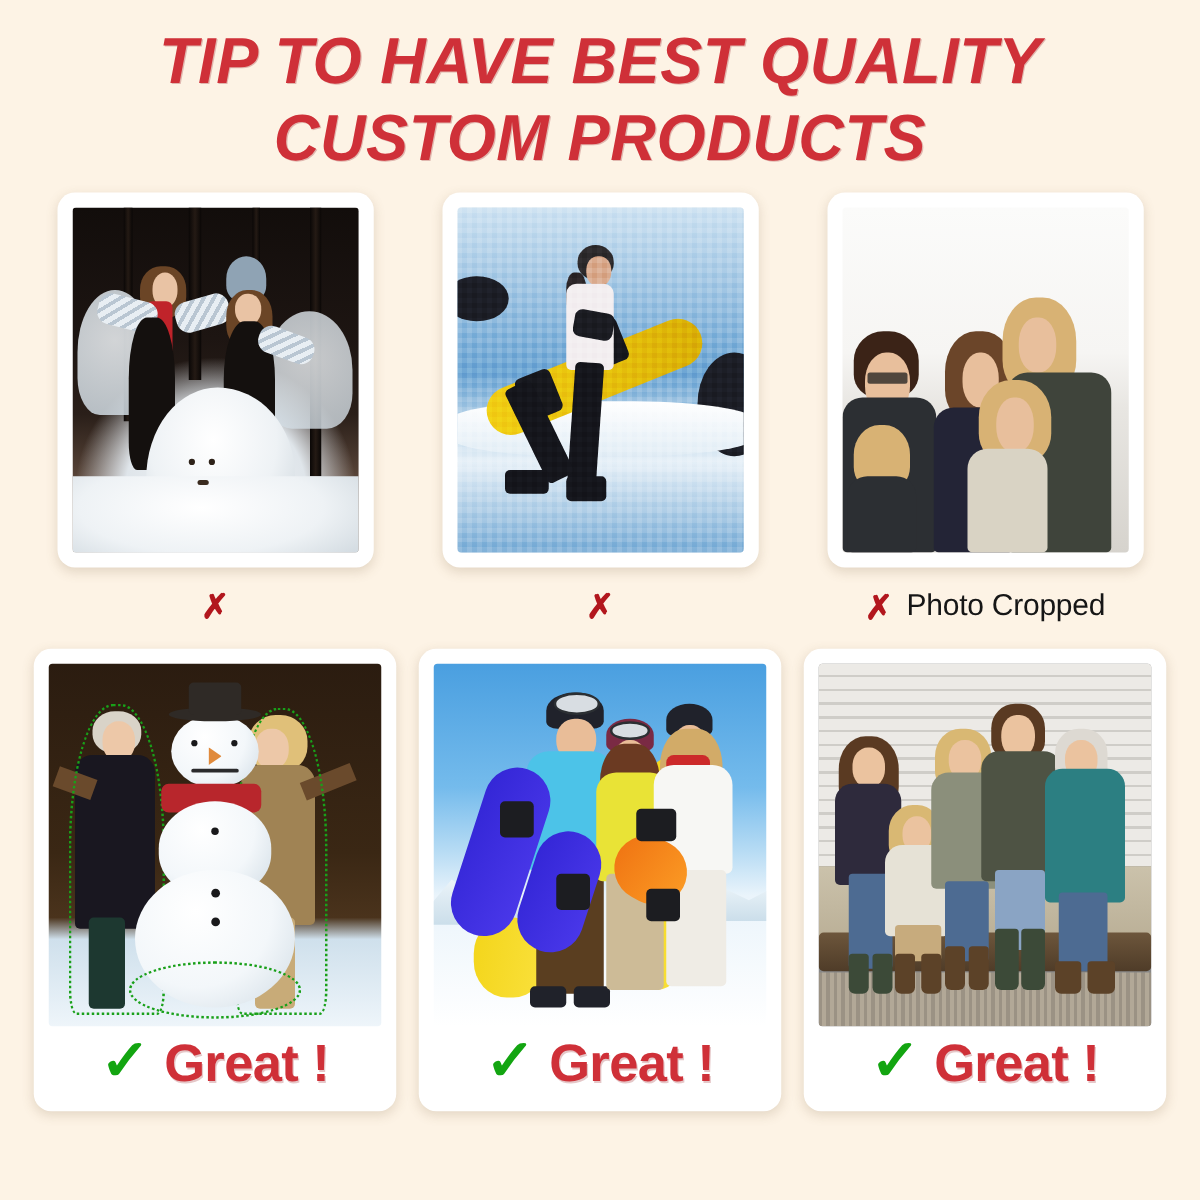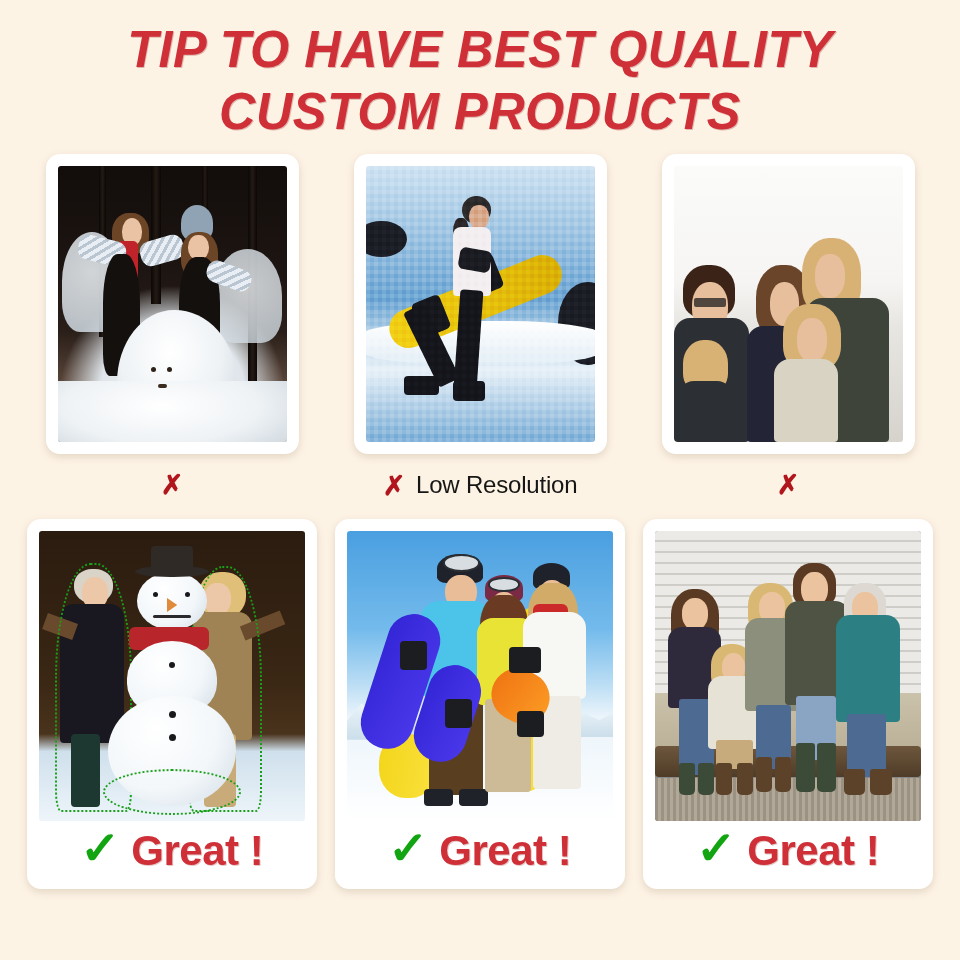--- a/index.html
+++ b/index.html
@@ -313,21 +313,20 @@
         <div class="ph torso" style="left:38%;top:22%;width:17%;height:25%;"></div>
         <div class="ph armdark" style="left:41%;top:30%;width:14%;height:8%;transform:rotate(10deg);"></div>
         <div class="ph legs" style="left:40%;top:45%;width:10%;height:36%;border-radius:4px;transform:rotate(4deg);"></div>
         <div class="ph legs" style="left:24%;top:50%;width:10%;height:30%;border-radius:4px;transform:rotate(-26deg);"></div>
         <div class="ph legs" style="left:17%;top:76%;width:15%;height:7%;border-radius:4px;"></div>
         <div class="ph legs" style="left:38%;top:78%;width:14%;height:7%;border-radius:4px;"></div>
       </div>
     </div>
     <div class="bad-label">
       <span class="x-icon">✗</span>
-      <span>Low Resolution</span>
     </div>
   </div>
 
   <div class="cell">
     <div class="card top">
       <div class="photo p3">
 
         <div class="ph hr-dark" style="left:4%;top:36%;width:23%;height:19%;"></div>
         <div class="ph sk" style="left:8%;top:42%;width:16%;height:18%;"></div>
         <div class="ph glasses" style="left:9%;top:48%;width:14%;height:3%;"></div>
@@ -344,20 +343,21 @@
         <div class="ph sk" style="left:62%;top:32%;width:13%;height:16%;"></div>
         <div class="ph coat-olive" style="left:58%;top:48%;width:36%;height:52%;"></div>
 
         <div class="ph hr-blond" style="left:48%;top:50%;width:25%;height:24%;"></div>
         <div class="ph sk" style="left:54%;top:55%;width:13%;height:16%;"></div>
         <div class="ph coat-cream" style="left:44%;top:70%;width:28%;height:30%;"></div>
       </div>
     </div>
     <div class="bad-label">
       <span class="x-icon">✗</span>
+      <span>Photo Cropped</span>
     </div>
   </div>
 </div>
 
 <div class="grid row-bottom">
 
   <div class="cell">
     <div class="card bottom">
       <div class="photo p4">
 

